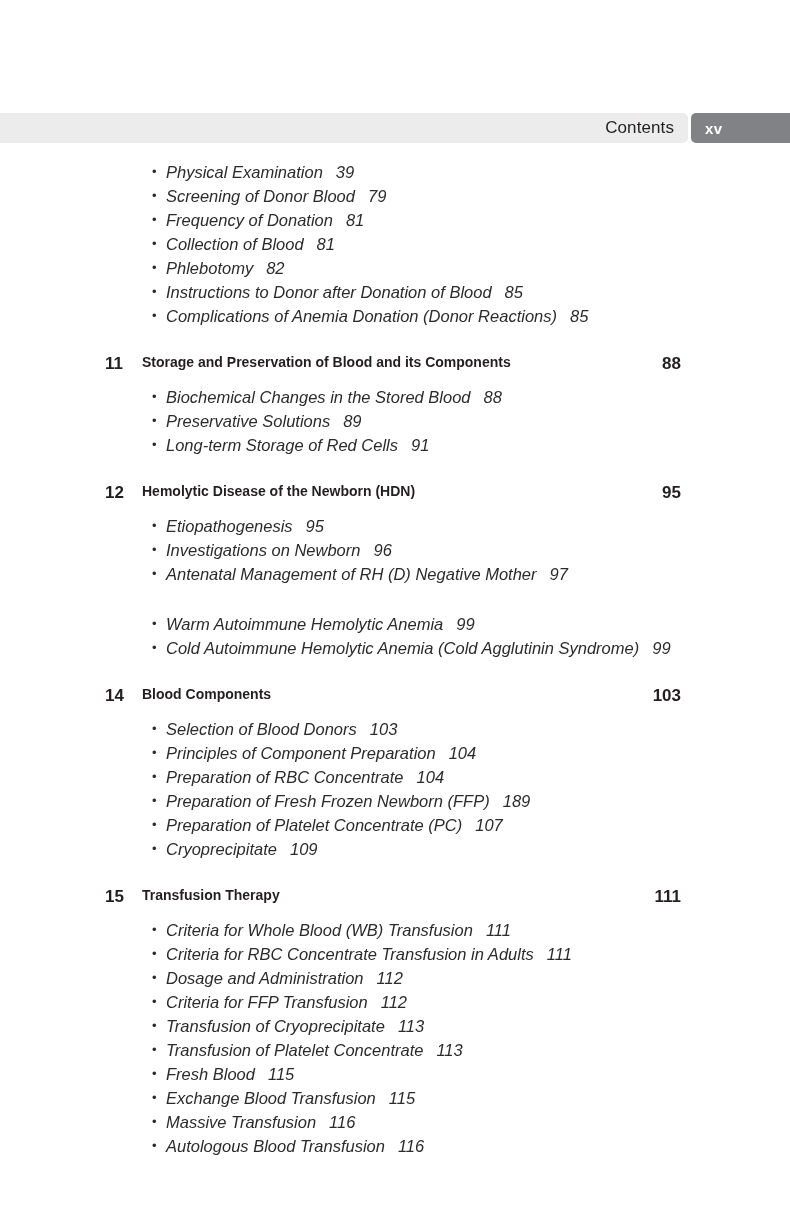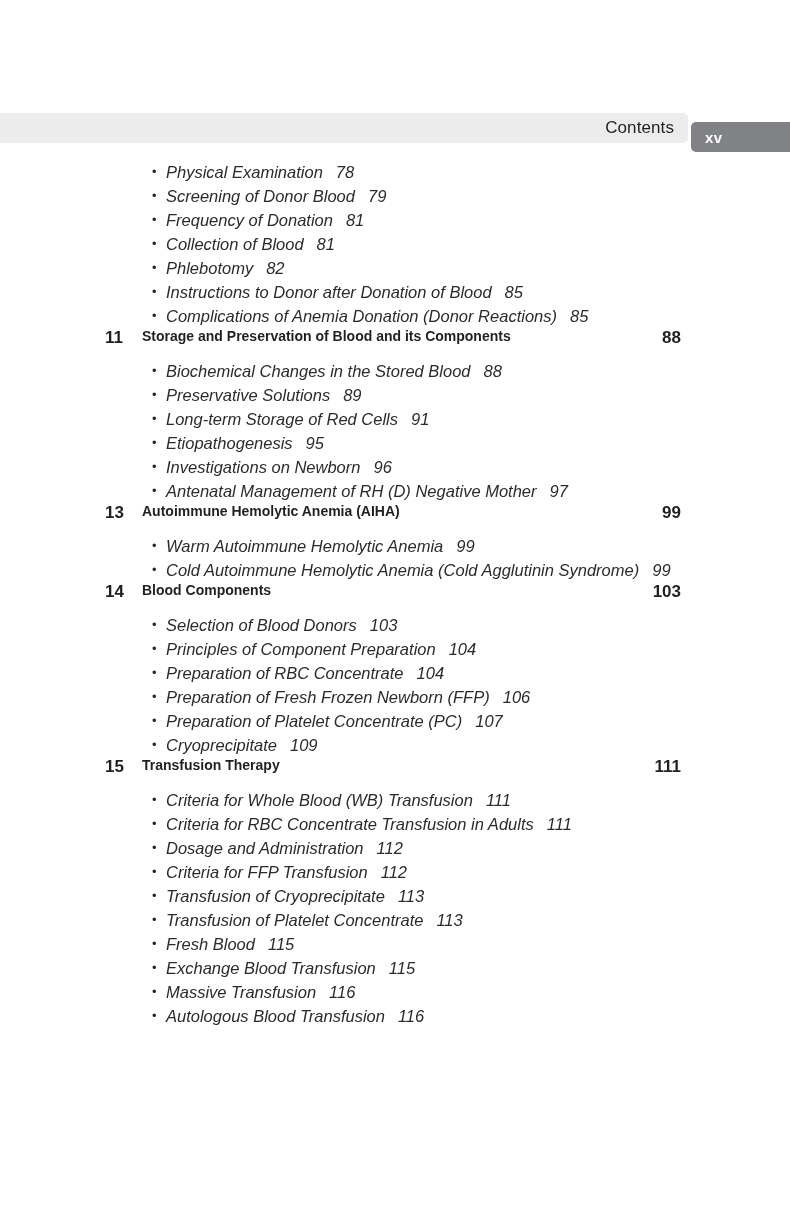--- a/index.html
+++ b/index.html
@@ -45,21 +45,20 @@
     white-space: nowrap;
   }
   .folio-bar {
     position: absolute;
     left: 691px;
     top: 0;
     width: 99px;
     height: 30px;
     background: #808285;
     border-radius: 5px 0 0 5px;
-    margin-top: 9px;
   }
   .folio-num {
     position: absolute;
     left: 14px;
     top: 50%;
     transform: translateY(-50%);
     font-size: 15px;
     font-weight: bold;
     color: #ffffff;
     letter-spacing: .4px;
@@ -70,20 +69,21 @@
     position: absolute;
     left: 0;
     top: 160px;
     width: 790px;
   }
 
   .chapter {
     position: relative;
   }
   .chapter.spaced {
+    margin-top: 26px;
   }
 
   .chapter-head {
     position: relative;
     height: 29px;
     margin-bottom: 2px;
   }
   .chapter-num {
     position: absolute;
     left: 105px;
@@ -153,21 +153,21 @@
     <span class="header-title">Contents</span>
   </div>
   <div class="folio-bar">
     <span class="folio-num">xv</span>
   </div>
 </div>
 
 <div class="toc">
 
   <ul class="entry-list" id="orphan-list">
-      <li><span class="bullet">•</span><span class="entry-label">Physical Examination</span><span class="entry-page">78</span></li>
+      <li><span class="bullet">•</span><span class="entry-label">Physical Examination</span><span class="entry-page">39</span></li>
       <li><span class="bullet">•</span><span class="entry-label">Screening of Donor Blood</span><span class="entry-page">79</span></li>
       <li><span class="bullet">•</span><span class="entry-label">Frequency of Donation</span><span class="entry-page">81</span></li>
       <li><span class="bullet">•</span><span class="entry-label">Collection of Blood</span><span class="entry-page">81</span></li>
       <li><span class="bullet">•</span><span class="entry-label">Phlebotomy</span><span class="entry-page">82</span></li>
       <li><span class="bullet">•</span><span class="entry-label">Instructions to Donor after Donation of Blood</span><span class="entry-page">85</span></li>
       <li><span class="bullet">•</span><span class="entry-label">Complications of Anemia Donation (Donor Reactions)</span><span class="entry-page">85</span></li>
     </ul>
 
   <div id="chapters-container">
       <div class="chapter spaced">
@@ -176,48 +176,48 @@
           <span class="chapter-title">Storage and Preservation of Blood and its Components</span>
           <span class="chapter-page">88</span>
         </div>
         <ul class="entry-list">
           <li><span class="bullet">•</span><span class="entry-label">Biochemical Changes in the Stored Blood</span><span class="entry-page">88</span></li>
           <li><span class="bullet">•</span><span class="entry-label">Preservative Solutions</span><span class="entry-page">89</span></li>
           <li><span class="bullet">•</span><span class="entry-label">Long-term Storage of Red Cells</span><span class="entry-page">91</span></li>
         </ul>
       </div>
       <div class="chapter spaced">
+        <div class="chapter-head">
+          <span class="chapter-num">12</span>
+          <span class="chapter-title">Hemolytic Disease of the Newborn (HDN)</span>
+          <span class="chapter-page">95</span>
+        </div>
         <ul class="entry-list">
           <li><span class="bullet">•</span><span class="entry-label">Etiopathogenesis</span><span class="entry-page">95</span></li>
           <li><span class="bullet">•</span><span class="entry-label">Investigations on Newborn</span><span class="entry-page">96</span></li>
           <li><span class="bullet">•</span><span class="entry-label">Antenatal Management of RH (D) Negative Mother</span><span class="entry-page">97</span></li>
         </ul>
       </div>
       <div class="chapter spaced">
-        <div class="chapter-head">
-          <span class="chapter-num">13</span>
-          <span class="chapter-title">Autoimmune Hemolytic Anemia (AIHA)</span>
-          <span class="chapter-page">99</span>
-        </div>
         <ul class="entry-list">
           <li><span class="bullet">•</span><span class="entry-label">Warm Autoimmune Hemolytic Anemia</span><span class="entry-page">99</span></li>
           <li><span class="bullet">•</span><span class="entry-label">Cold Autoimmune Hemolytic Anemia (Cold Agglutinin Syndrome)</span><span class="entry-page">99</span></li>
         </ul>
       </div>
       <div class="chapter spaced">
         <div class="chapter-head">
           <span class="chapter-num">14</span>
           <span class="chapter-title">Blood Components</span>
           <span class="chapter-page">103</span>
         </div>
         <ul class="entry-list">
           <li><span class="bullet">•</span><span class="entry-label">Selection of Blood Donors</span><span class="entry-page">103</span></li>
           <li><span class="bullet">•</span><span class="entry-label">Principles of Component Preparation</span><span class="entry-page">104</span></li>
           <li><span class="bullet">•</span><span class="entry-label">Preparation of RBC Concentrate</span><span class="entry-page">104</span></li>
-          <li><span class="bullet">•</span><span class="entry-label">Preparation of Fresh Frozen Newborn (FFP)</span><span class="entry-page">106</span></li>
+          <li><span class="bullet">•</span><span class="entry-label">Preparation of Fresh Frozen Newborn (FFP)</span><span class="entry-page">189</span></li>
           <li><span class="bullet">•</span><span class="entry-label">Preparation of Platelet Concentrate (PC)</span><span class="entry-page">107</span></li>
           <li><span class="bullet">•</span><span class="entry-label">Cryoprecipitate</span><span class="entry-page">109</span></li>
         </ul>
       </div>
       <div class="chapter spaced">
         <div class="chapter-head">
           <span class="chapter-num">15</span>
           <span class="chapter-title">Transfusion Therapy</span>
           <span class="chapter-page">111</span>
         </div>

